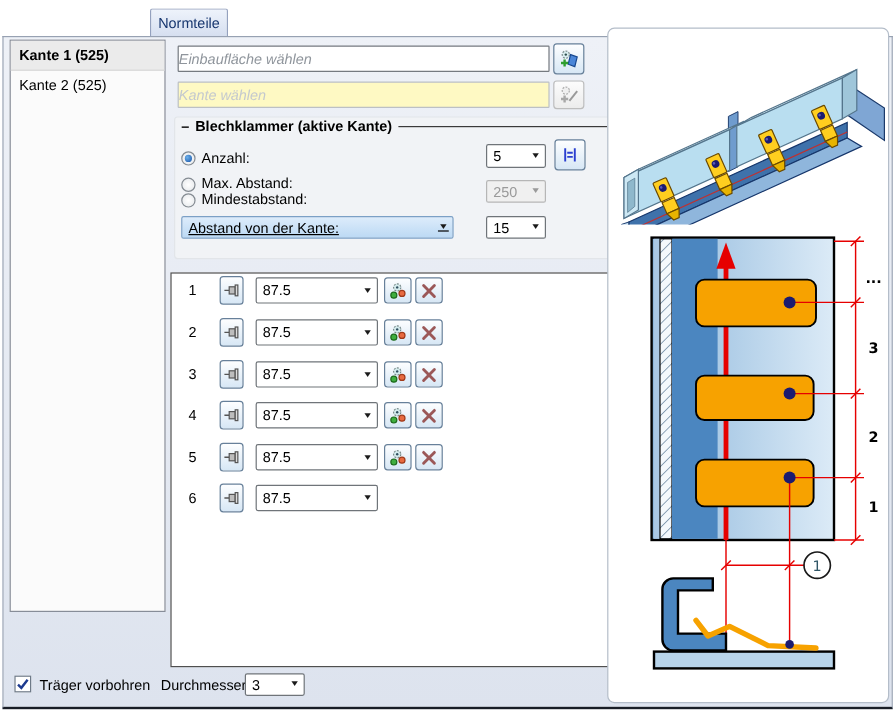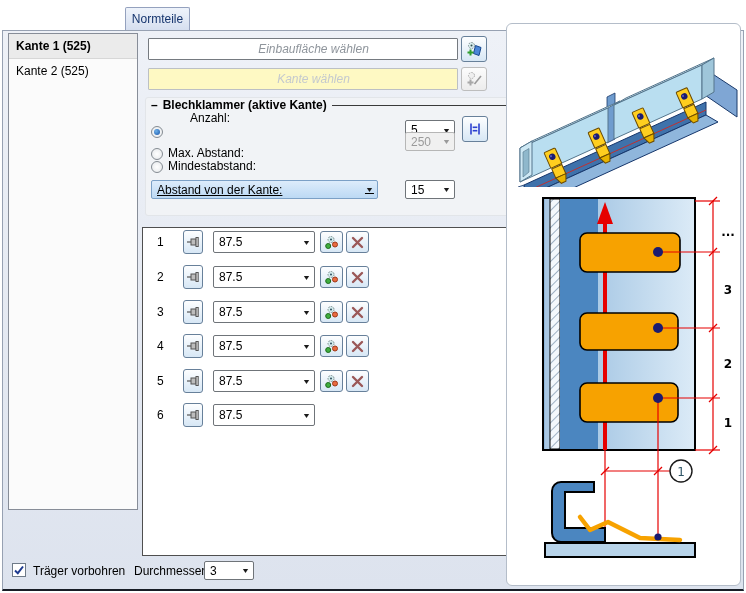--- a/index.html
+++ b/index.html
@@ -19,22 +19,22 @@
     border:1px solid #94a1be; border-bottom:none; border-radius:2px 2px 0 0; color:#16356e; z-index:1;margin-left:37px; }
 
   
   .listbox { position:absolute; left:8px; top:33px; width:130px; height:477px;
     background:#fbfbfb; border:1px solid #878d98; }
   .list-item { height:25px; line-height:25px; padding-left:7px; }
   .list-item.selected { background:#ebebeb; border-bottom:1px solid #d7d7d7; font-weight:bold; }
 
   
   .sel-input { position:absolute; height:22px; width:310px; left:148px; background:#fff;
-    border:1px solid #757a80; border-radius:1px; text-align:center; font-style:italic;
-    font-family:"Liberation Sans", sans-serif; font-size:12px;padding-left:21px; }
+    border:1px solid #757a80; border-radius:1px; text-align:left; font-style:italic;
+    font-family:"Liberation Sans", sans-serif; font-size:12px; }
   .sel-input::placeholder { color:#8f959c; font-style:italic; }
   .sel-input.disabled { border-color:#bcc0c4; background:#fef9c3; }
   .sel-input.disabled::placeholder { color:#c4c9ce; }
 
   
   .tool-btn { position:absolute; background:linear-gradient(#fdfeff,#d7e7f5);
     border:1px solid #67809a; border-radius:3px; display:flex; align-items:center; justify-content:center; padding:0; }
   .tool-btn.disabled { background:linear-gradient(#fcfcfc,#ececec); border-color:#bdbdbd; }
 
   
@@ -111,41 +111,41 @@
   </button>
 
   <div class="groupbox"></div>
   <div class="group-title">
     <span>–</span>
     <span>Blechklammer (aktive Kante)</span>
     <span class="hline"></span>
   </div>
 
   <span class="radio on" style="left:151px; top:126px;"></span>
-  <span class="lbl" style="left:168px; top:111px;margin-left:22px;">Anzahl:</span>
+  <span class="lbl" style="left:168px; top:125px;">Anzahl:</span>
   <div class="combo" style="left:405px; top:120px; width:50px; height:20px;">
     <span>5</span>
     <span class="arrow">▼</span>
   </div>
   <button class="tool-btn" style="left:462px; top:116px; width:26px; height:26px;">
     <span>
       <svg width="16" height="16" viewBox="0 0 16 16">
         <g stroke="#2b3fd0" stroke-width="1.6">
           <line x1="4" y1="2.5" x2="4" y2="13.5"></line>
           <line x1="12" y1="2.5" x2="12" y2="13.5"></line>
           <line x1="5.7" y1="6.3" x2="10.3" y2="6.3"></line>
           <line x1="5.7" y1="9.7" x2="10.3" y2="9.7"></line>
         </g>
       </svg>
     </span>
   </button>
 
   <span class="radio" style="left:151px; top:148px;"></span>
   <span class="lbl" style="left:168px; top:146px;">Max. Abstand:</span>
-  <div class="combo disabled" style="left:405px; top:132px; width:50px; height:19px;">
+  <div class="combo disabled" style="left:405px; top:150px; width:50px; height:19px;">
     <span>250</span>
     <span class="arrow">▼</span>
   </div>
 
   <span class="radio" style="left:151px; top:161px;"></span>
   <span class="lbl" style="left:168px; top:159px;">Mindestabstand:</span>
 
   <div class="combo highlight" style="left:151px; top:180px; width:227px; height:19px;text-decoration:underline;">
     <span>Abstand von der Kante:</span>
     <span class="arrow">▼</span>

